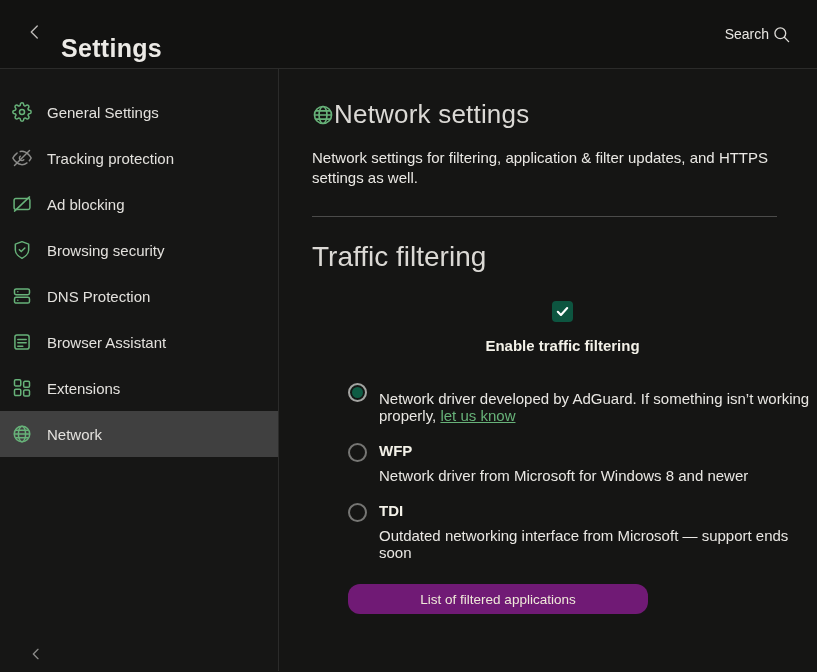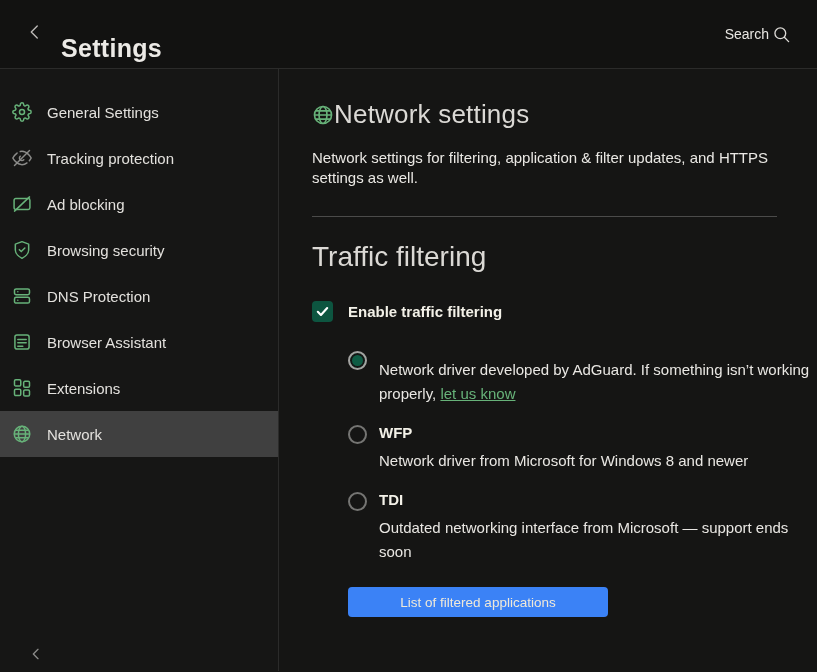--- a/index.html
+++ b/index.html
@@ -50,46 +50,46 @@
 
   
   .content { flex:1; padding:30px 39px 0 33px; }
   .content-header { display:flex; align-items:center; }
   .globe-lg { width:22px; height:22px; color:#67b279; }
   .page-title { font-size:26px; font-weight:300; color:#dbd9d5; letter-spacing:0.2px; }
   .page-desc { margin-top:18px; width:465px; font-size:15px; line-height:20px; color:#eae8e4; }
   .divider { margin-top:28px; width:465px; border:none; border-top:1px solid #4b4b4a; }
   .section-title { margin-top:24px; font-size:28px; font-weight:300; color:#dbd9d5; }
 
-  .checkbox-row { margin-top:28px; display:flex; align-items:center; gap:15px; cursor:pointer; }
+  .checkbox-row { margin-top:28px; display:flex; align-items:center; gap:15px; cursor:pointer;flex-direction:column; }
   .checkbox {
     width:21px; height:21px; border-radius:4px;
     background:#0d5540; display:flex; align-items:center; justify-content:center;
   }
   .checkbox svg { width:15px; height:15px; color:#ffffff; }
   .bold-label { font-size:15px; font-weight:700; color:#f3f1e8; }
 
   .radio-group { margin-left:36px; margin-top:28px; }
   .radio-item { display:flex; gap:12px; margin-bottom:18px; cursor:pointer; }
   .radio-circle {
     width:19px; height:19px; border-radius:50%;
     border:2px solid #757573; flex:0 0 19px; margin-top:1px;
   }
   .radio-circle.on {
     border-color:#a3a3a1;
     background:#0e5c44;
     box-shadow:inset 0 0 0 2px #151514;
   }
-  .radio-desc { margin-top:8px; width:434px; font-size:15px; line-height:24px; color:#e9e7e3; }
+  .radio-desc { margin-top:8px; width:434px; font-size:15px; line-height:17px; color:#e9e7e3; }
   .link { color:#67b279; text-decoration:underline; cursor:pointer; }
 
   .apps-btn {
     display:block; margin:23px 0 0 36px;
-    width:260px; height:30px;
-    background:#3b82f6; border:none; border-radius:4px;
+    width:300px; height:30px;
+    background:#701a75; border:none; border-radius:12px;
     color:#efe9d9; font-size:13.5px;
     font-family:"Liberation Sans","DejaVu Sans",sans-serif;
     cursor:pointer;
   }
 </style>
 </head>
 <body>
 
 <header class="topbar">
   <div class="topbar-left">

